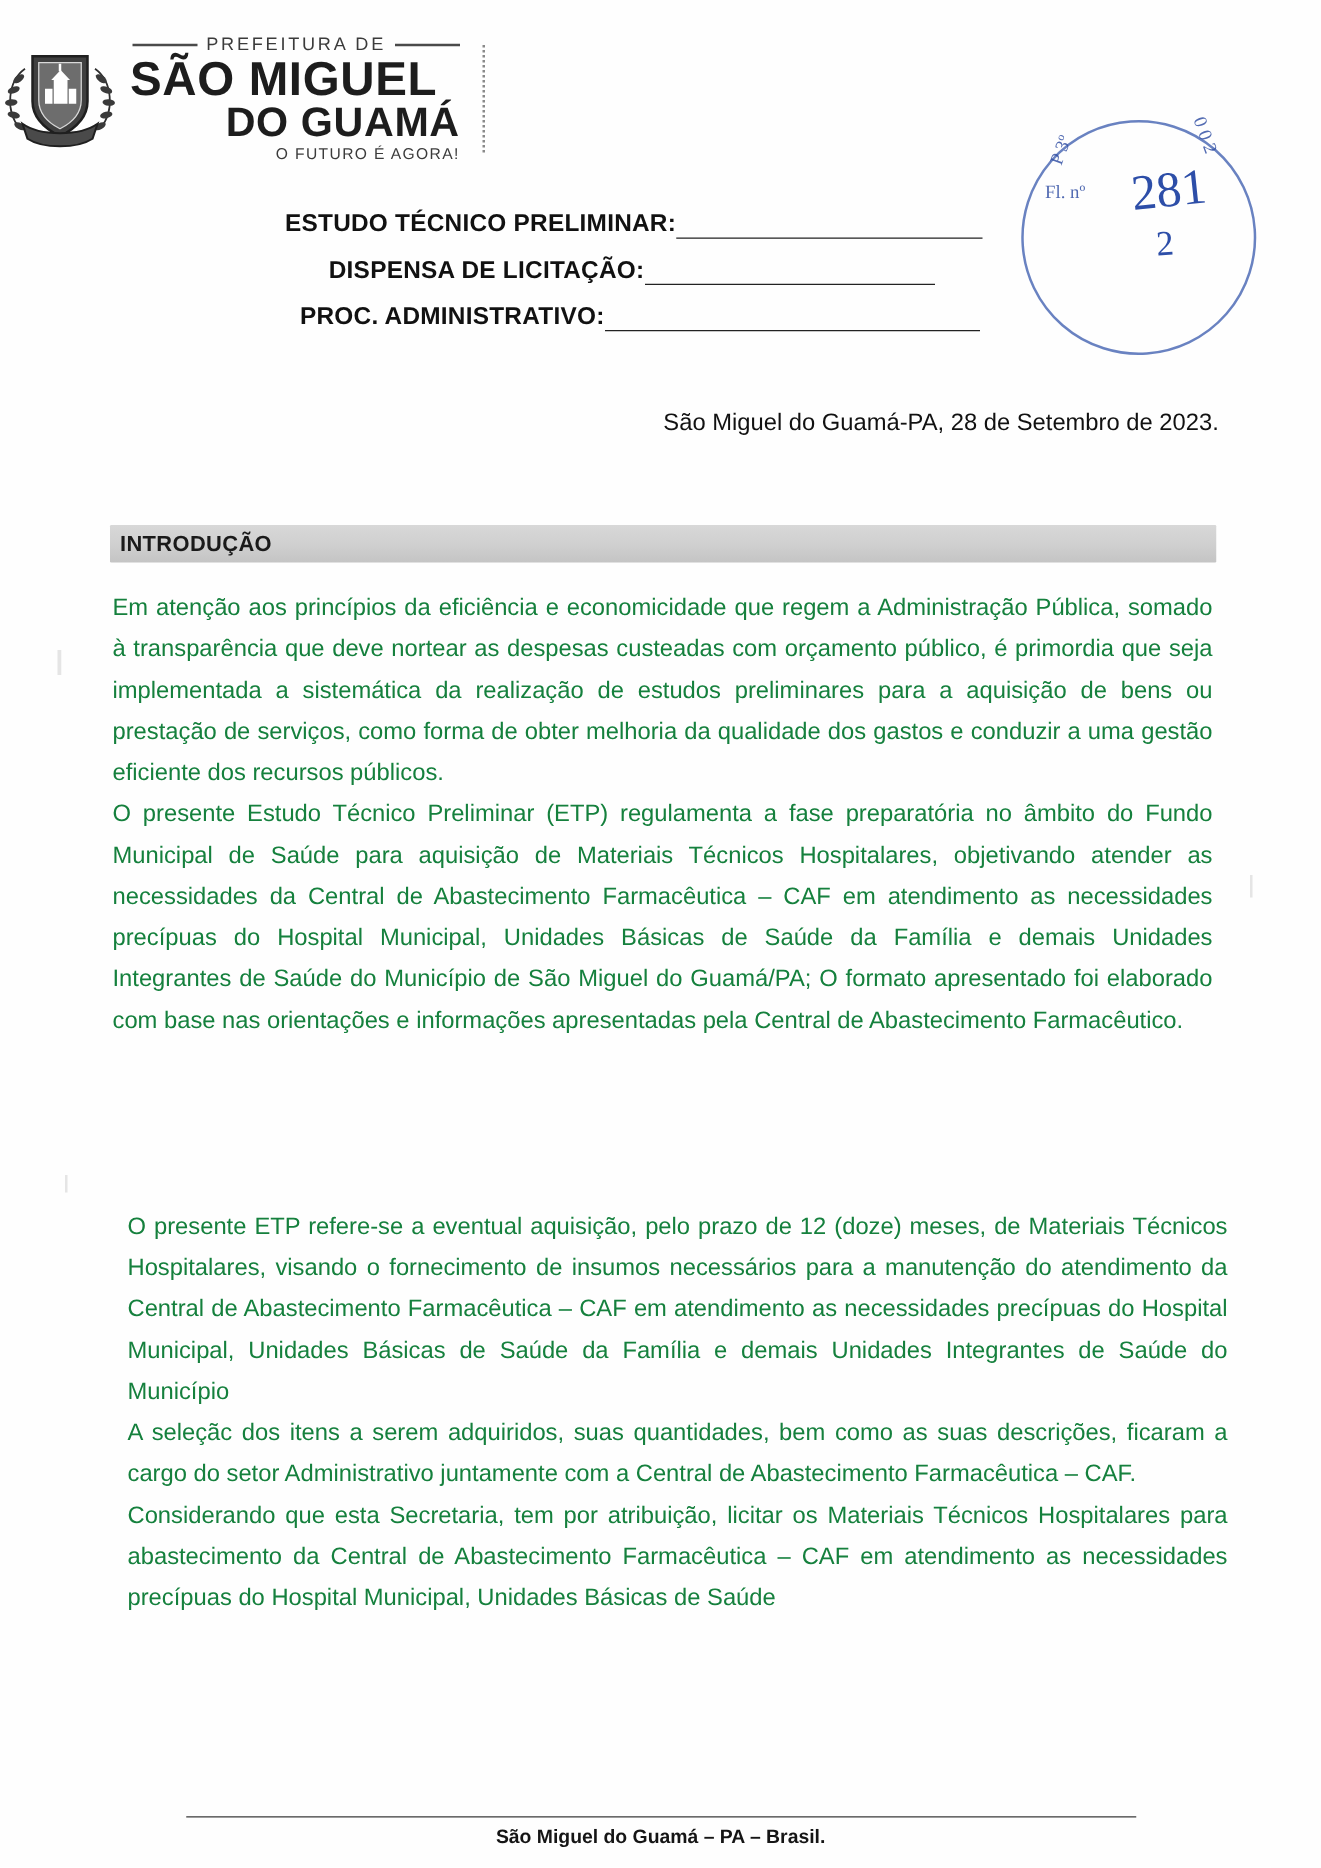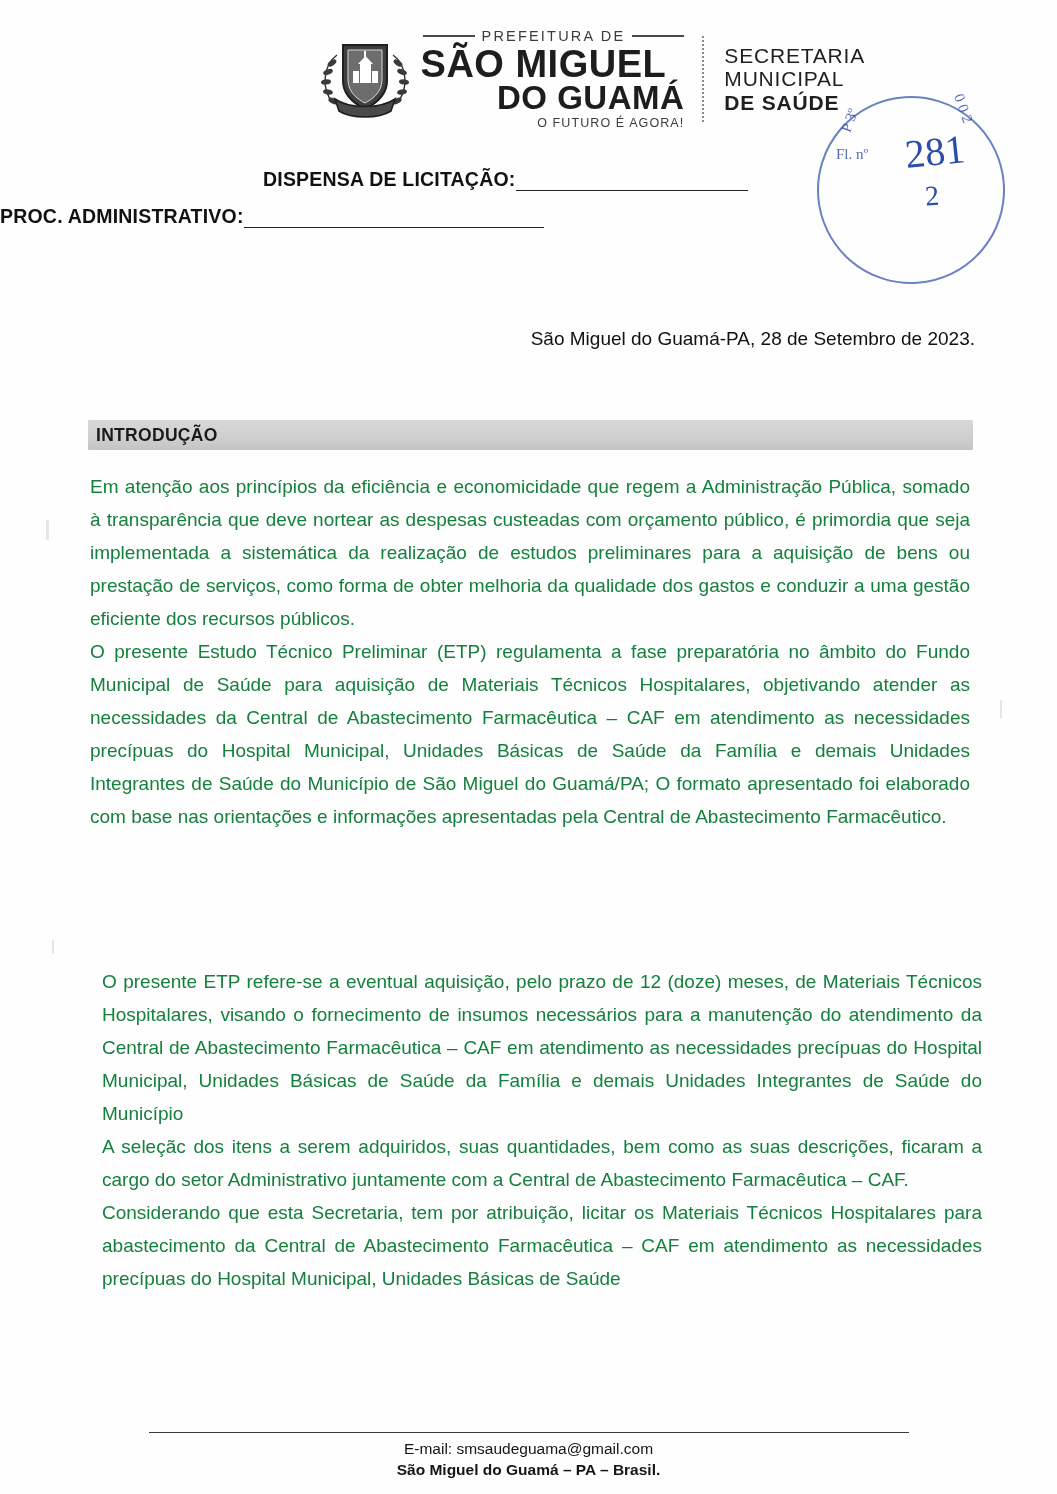--- a/index.html
+++ b/index.html
@@ -23,21 +23,21 @@
 
   
   .letterhead {
     position: absolute;
     top: 24px;
     left: 0;
     width: 865px;
     height: 110px;
     display: flex;
     align-items: center;
-    justify-content: flex-end;
+    justify-content: flex-start;
   }
   .crest {
     width: 96px;
     height: 92px;
     margin-right: 8px;
     position: relative;
     flex: 0 0 auto;
   }
   .crest svg { display: block; }
 
@@ -159,21 +159,21 @@
   }
   .tline .lbl { white-space: nowrap; }
   .tline .fill {
     border-bottom: 1.6px solid #222;
     height: 17px;
   }
   .tl1 { padding-left: 228px; }
   .tl1 .fill { width: 245px; }
   .tl2 { padding-left: 263px; }
   .tl2 .fill { width: 232px; }
-  .tl3 { }
+  .tl3 { padding-left: 240px; }
   .tl3 .fill { width: 300px; }
 
   
   .dateline {
     position: absolute;
     top: 328px;
     right: 82px;
     font-size: 19px;
     color: #111;
   }
@@ -292,35 +292,34 @@
         <span>PREFEITURA DE</span>
         <span class="rule"></span>
       </div>
       <div class="brand-main">SÃO MIGUEL</div>
       <div class="brand-main2">DO GUAMÁ</div>
       <div class="brand-slogan">O FUTURO É AGORA!</div>
     </div>
 
     <div class="v-divider"></div>
 
-    <div class="secretaria">
-      <span>SECRETARIA</span>
-      <span>MUNICIPAL</span>
-      <span class="bold">DE SAÚDE</span>
-    </div>
   </div>
 
   <div class="stamp"></div>
   <div class="stamp-num">281</div>
   <div class="stamp-sub">2</div>
   <div class="stamp-scribble" style="left:838px; top:112px; transform:rotate(-70deg);">P 3º</div>
   <div class="stamp-scribble" style="left:948px; top:100px; transform:rotate(70deg);">0 0 2</div>
   <div class="stamp-scribble" style="left:836px; top:146px;">Fl. nº</div>
 
   <div class="title-lines">
+    <div class="tline tl1">
+      <span class="lbl">ESTUDO TÉCNICO PRELIMINAR:</span>
+      <span class="fill"></span>
+    </div>
     <div class="tline tl2">
       <span class="lbl">DISPENSA DE LICITAÇÃO:</span>
       <span class="fill"></span>
     </div>
     <div class="tline tl3">
       <span class="lbl">PROC. ADMINISTRATIVO:</span>
       <span class="fill"></span>
     </div>
   </div>
 
@@ -335,21 +334,20 @@
   </div>
 
   <div class="body-block bb-nec">
     <p>O presente ETP refere-se a eventual aquisição, pelo prazo de 12 (doze) meses, de Materiais Técnicos Hospitalares, visando o fornecimento de insumos necessários para a manutenção do atendimento da Central de Abastecimento Farmacêutica – CAF em atendimento as necessidades precípuas do Hospital Municipal, Unidades Básicas de Saúde da Família e demais Unidades Integrantes de Saúde do Município</p>
     <p>A seleçãc dos itens a serem adquiridos, suas quantidades, bem como as suas descrições, ficaram a cargo do setor Administrativo juntamente com a Central de Abastecimento Farmacêutica – CAF.</p>
     <p>Considerando que esta Secretaria, tem por atribuição, licitar os Materiais Técnicos Hospitalares para abastecimento da Central de Abastecimento Farmacêutica – CAF em atendimento as necessidades precípuas do Hospital Municipal, Unidades Básicas de Saúde</p>
   </div>
 
   <div class="footer">
     <div class="rule"></div>
-    <div class="l">E-mail: smsaudeguama@gmail.com</div>
     <div class="l b">São Miguel do Guamá – PA – Brasil.</div>
   </div>
 
   <div class="speck" style="left:46px; top:520px; width:3px; height:20px;"></div>
   <div class="speck" style="left:52px; top:940px; width:2px; height:14px;"></div>
   <div class="speck" style="left:1000px; top:700px; width:2px; height:18px;"></div>
 
 </div>
 
 </body></html>

